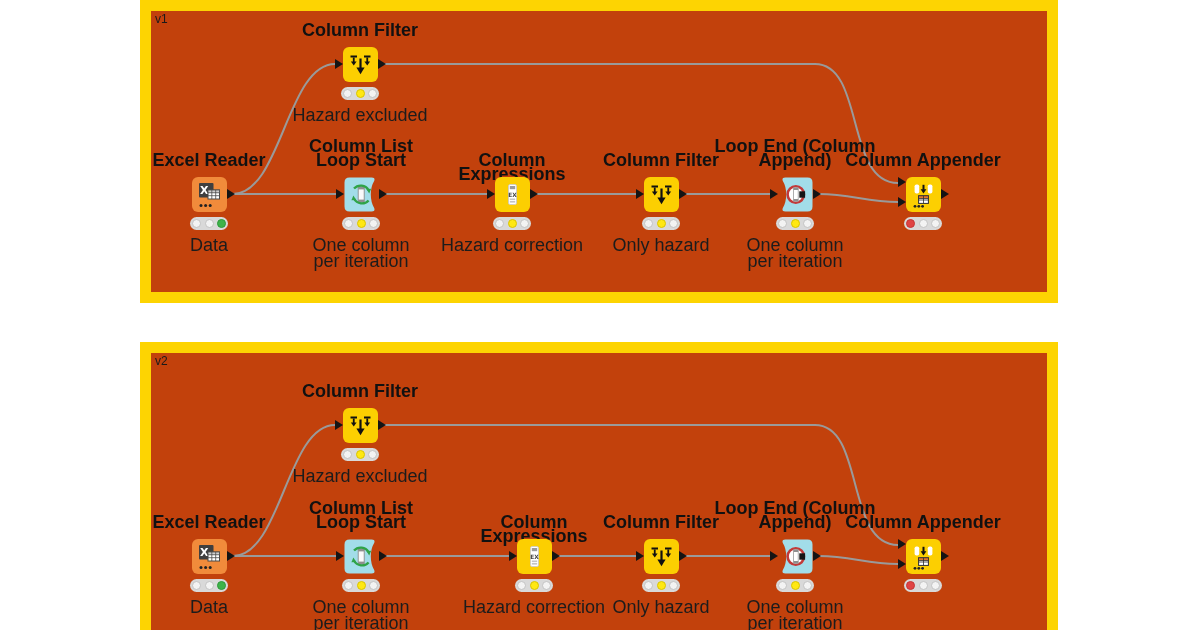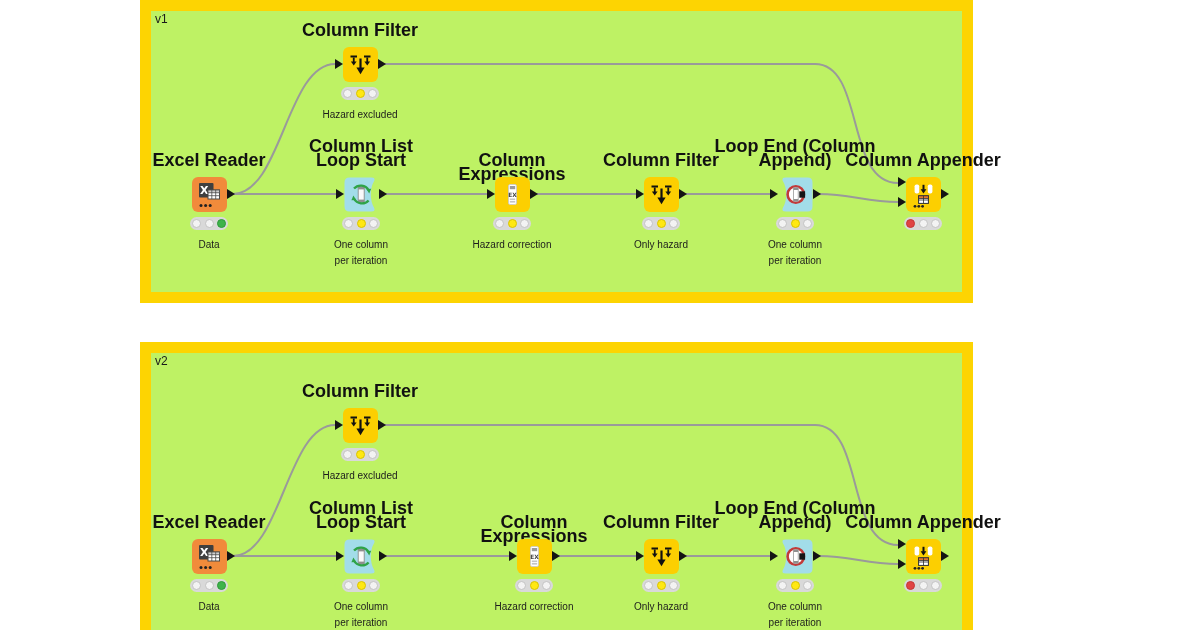--- a/index.html
+++ b/index.html
@@ -1,19 +1,19 @@
 <!DOCTYPE html>
 <html style="--c-frame: #fdd402; --c-node-yellow: #fccf01; --c-node-orange: #f18b3b; --c-node-cyan: #a2dde9; --c-wire: #9a9a9a; --c-port: #141414; --c-light-bg: #d9d9d9; --c-light-off: #f3f3f3; --c-light-yellow: #ffe812; --c-light-green: #3eb34a; --c-light-red: #e04343;"><head>
 <meta charset="utf-8">
 <style>
   html,body{margin:0;padding:0;background:#ffffff;}
   .stage{position:relative;width:1200px;height:630px;background:#fff;overflow:hidden;
          font-family:"Liberation Sans", sans-serif;}
-  .panel{position:absolute;width:833px;height:303px;box-sizing:border-box;
-         border:11px solid var(--c-frame);background:#bef264;}
+  .panel{position:absolute;width:918px;height:303px;box-sizing:border-box;
+         border:11px solid var(--c-frame);background:#c2410c;}
   .vlabel{position:absolute;left:4px;top:1px;font-size:12px;color:#1a1a1a;}
   .wires{position:absolute;left:0;top:0;}
   .wires path{fill:none;stroke:var(--c-wire);stroke-width:2;stroke-linecap:round;}
   .node{position:absolute;width:0;height:0;}
   .title{position:absolute;left:-85px;top:-41px;width:170px;text-align:center;
          font-size:18px;font-weight:bold;color:#111;line-height:14px;white-space:pre-line;}
   .title.t2{top:-55px;}
   .shape{position:absolute;left:-17.5px;top:-17.5px;width:35px;height:35px;}
   .shape svg{display:block;}
   .port{position:absolute;width:0;height:0;border-top:5.5px solid transparent;
@@ -24,21 +24,21 @@
   .port.in-b{left:-25.5px;top:2.5px;}
   .lights{position:absolute;left:-19px;top:23px;width:38px;height:13px;border-radius:7px;
           background:var(--c-light-bg);display:flex;align-items:center;justify-content:space-between;
           padding:0 2px;box-sizing:border-box;}
   .dot{width:9px;height:9px;border-radius:50%;box-sizing:border-box;border:1px solid transparent;}
   .dot.off{background:var(--c-light-off);border-color:#c3c3c3;}
   .dot.yellow{background:var(--c-light-yellow);border-color:#d9c400;}
   .dot.green{background:var(--c-light-green);border-color:#2f9a3a;}
   .dot.red{background:var(--c-light-red);border-color:#c53636;}
   .label{position:absolute;left:-85px;top:43px;width:170px;text-align:center;
-         font-size:10px;color:#1c1c1c;line-height:16px;white-space:pre-line;}
+         font-size:18px;color:#1c1c1c;line-height:16px;white-space:pre-line;}
 </style>
 </head>
 <body>
 
 <svg width="0" height="0" style="position:absolute" aria-hidden="true">
   <defs>
     <symbol id="sym-excel" viewBox="0 0 35 35">
       <rect x="0" y="0" width="35" height="35" rx="6" style="fill:var(--c-node-orange)"></rect>
       <rect x="7" y="6" width="14.5" height="14.5" rx="1" fill="#3f3f3f"></rect>
       <text x="12.3" y="17" font-size="11" font-weight="bold" fill="#ffffff" text-anchor="middle" font-family="DejaVu Sans, sans-serif">X</text>

